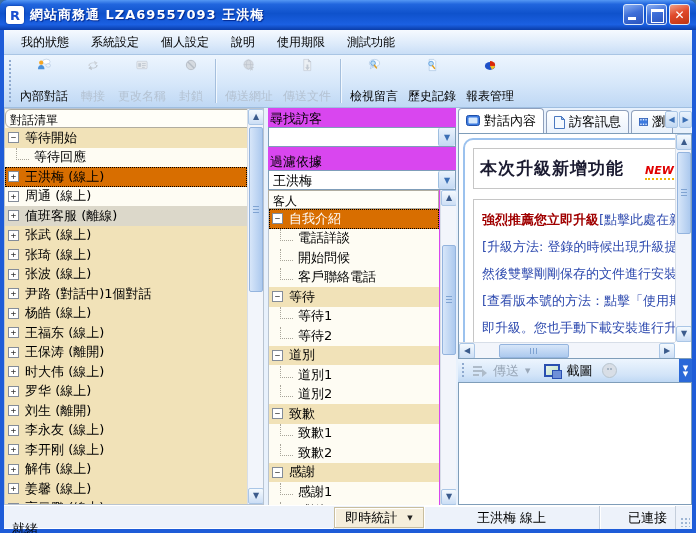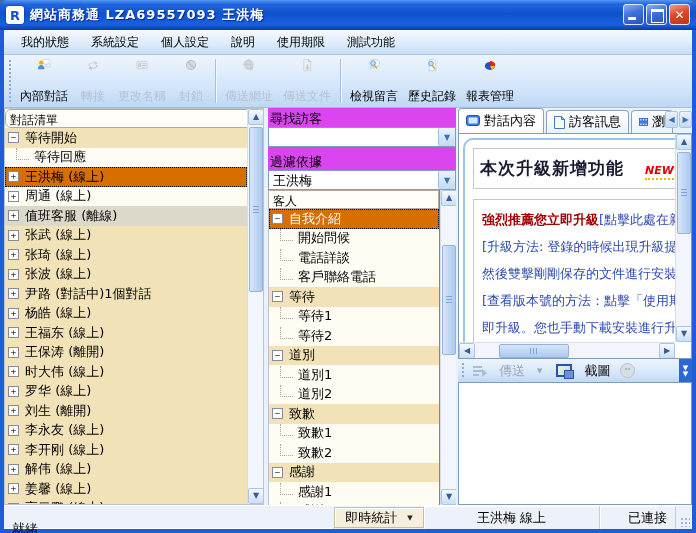--- a/index.html
+++ b/index.html
@@ -119,21 +119,21 @@
   .nline { font-size:13px; color:#2F4BAF; line-height:27px; white-space:nowrap; overflow:hidden; }
   .nline .nstrong { color:#A00000; font-weight:bold; }
   .nline:last-child { font-weight:bold; margin-top:6px; }
   .browser .vscroll { right:0; top:0; bottom:16px; }
   .browser .hscroll { left:0; right:16px; bottom:0; border-top:1px solid #D7DEE8; }
   
   .compose-bar { position:absolute; left:0; right:0; top:251px; height:23px;
     background:linear-gradient(180deg,#EDF5FE 0%,#D2E4F8 70%,#BFD8F4 100%); display:flex; align-items:center; }
   .cgrip { width:5px; height:16px; margin:0 4px 0 2px;
     background-image:repeating-linear-gradient(180deg,#8FAACF 0 2px,transparent 2px 4px); background-size:2px 100%; background-repeat:no-repeat; background-position:center; }
-  .cbtn { display:flex; align-items:center; gap:12px; font-size:13px; padding:1px 4px; border-radius:2px; }
+  .cbtn { display:flex; align-items:center; gap:6px; font-size:13px; padding:1px 4px; border-radius:2px; }
   .cbtn.disabled { color:#9AA8B8; }
   .cbtn .dd { font-size:7px; color:#9AA8B8; }
   .send-glyph { width:14px; height:12px; position:relative; }
   .send-glyph i { position:absolute; left:0; width:9px; height:2px; background:#AEBBC9; }
   .send-glyph i:nth-child(1){top:1px;} .send-glyph i:nth-child(2){top:5px;} .send-glyph i:nth-child(3){top:9px;width:6px;}
   .send-glyph b { position:absolute; right:0; bottom:0; width:0; height:0; border-left:5px solid #AEBBC9; border-top:4px solid transparent; border-bottom:4px solid transparent; }
   .shot-glyph { width:16px; height:13px; border:2px solid #2A4FB0; background:linear-gradient(135deg,#E8F4E8,#BFE0C8); position:relative; }
   .shot-glyph::after { content:""; position:absolute; right:-4px; bottom:-4px; width:8px; height:7px; background:#6F8FD8; border:1px solid #2A4FB0; }
   .smiley { width:15px; height:15px; border-radius:50%; border:1px solid #B8C4CE; background:#D8DEE6; position:relative; margin-left:6px; }
   .smiley::before, .smiley::after { content:""; position:absolute; top:4px; width:2px; height:2px; background:#9AA8B8; border-radius:50%; }
@@ -377,25 +377,25 @@
       <span class="combo-btn">▼</span>
     </div>
     <div class="list-header" id="guest-header">客人</div>
     <div id="guest-tree">
         <div class="trow bg-selected">
           <span class="expander">−</span>
           <span>自我介紹</span>
         </div>
         <div class="trow bg-white">
           <span class="treeline"></span>
+          <span>電話詳談</span>
+        </div>
+        <div class="trow bg-white">
+          <span class="treeline"></span>
           <span>開始問候</span>
-        </div>
-        <div class="trow bg-white">
-          <span class="treeline"></span>
-          <span>電話詳談</span>
         </div>
         <div class="trow bg-white">
           <span class="treeline"></span>
           <span>客戶聯絡電話</span>
         </div>
         <div class="trow bg-tan">
           <span class="expander">−</span>
           <span>等待</span>
         </div>
         <div class="trow bg-white">

